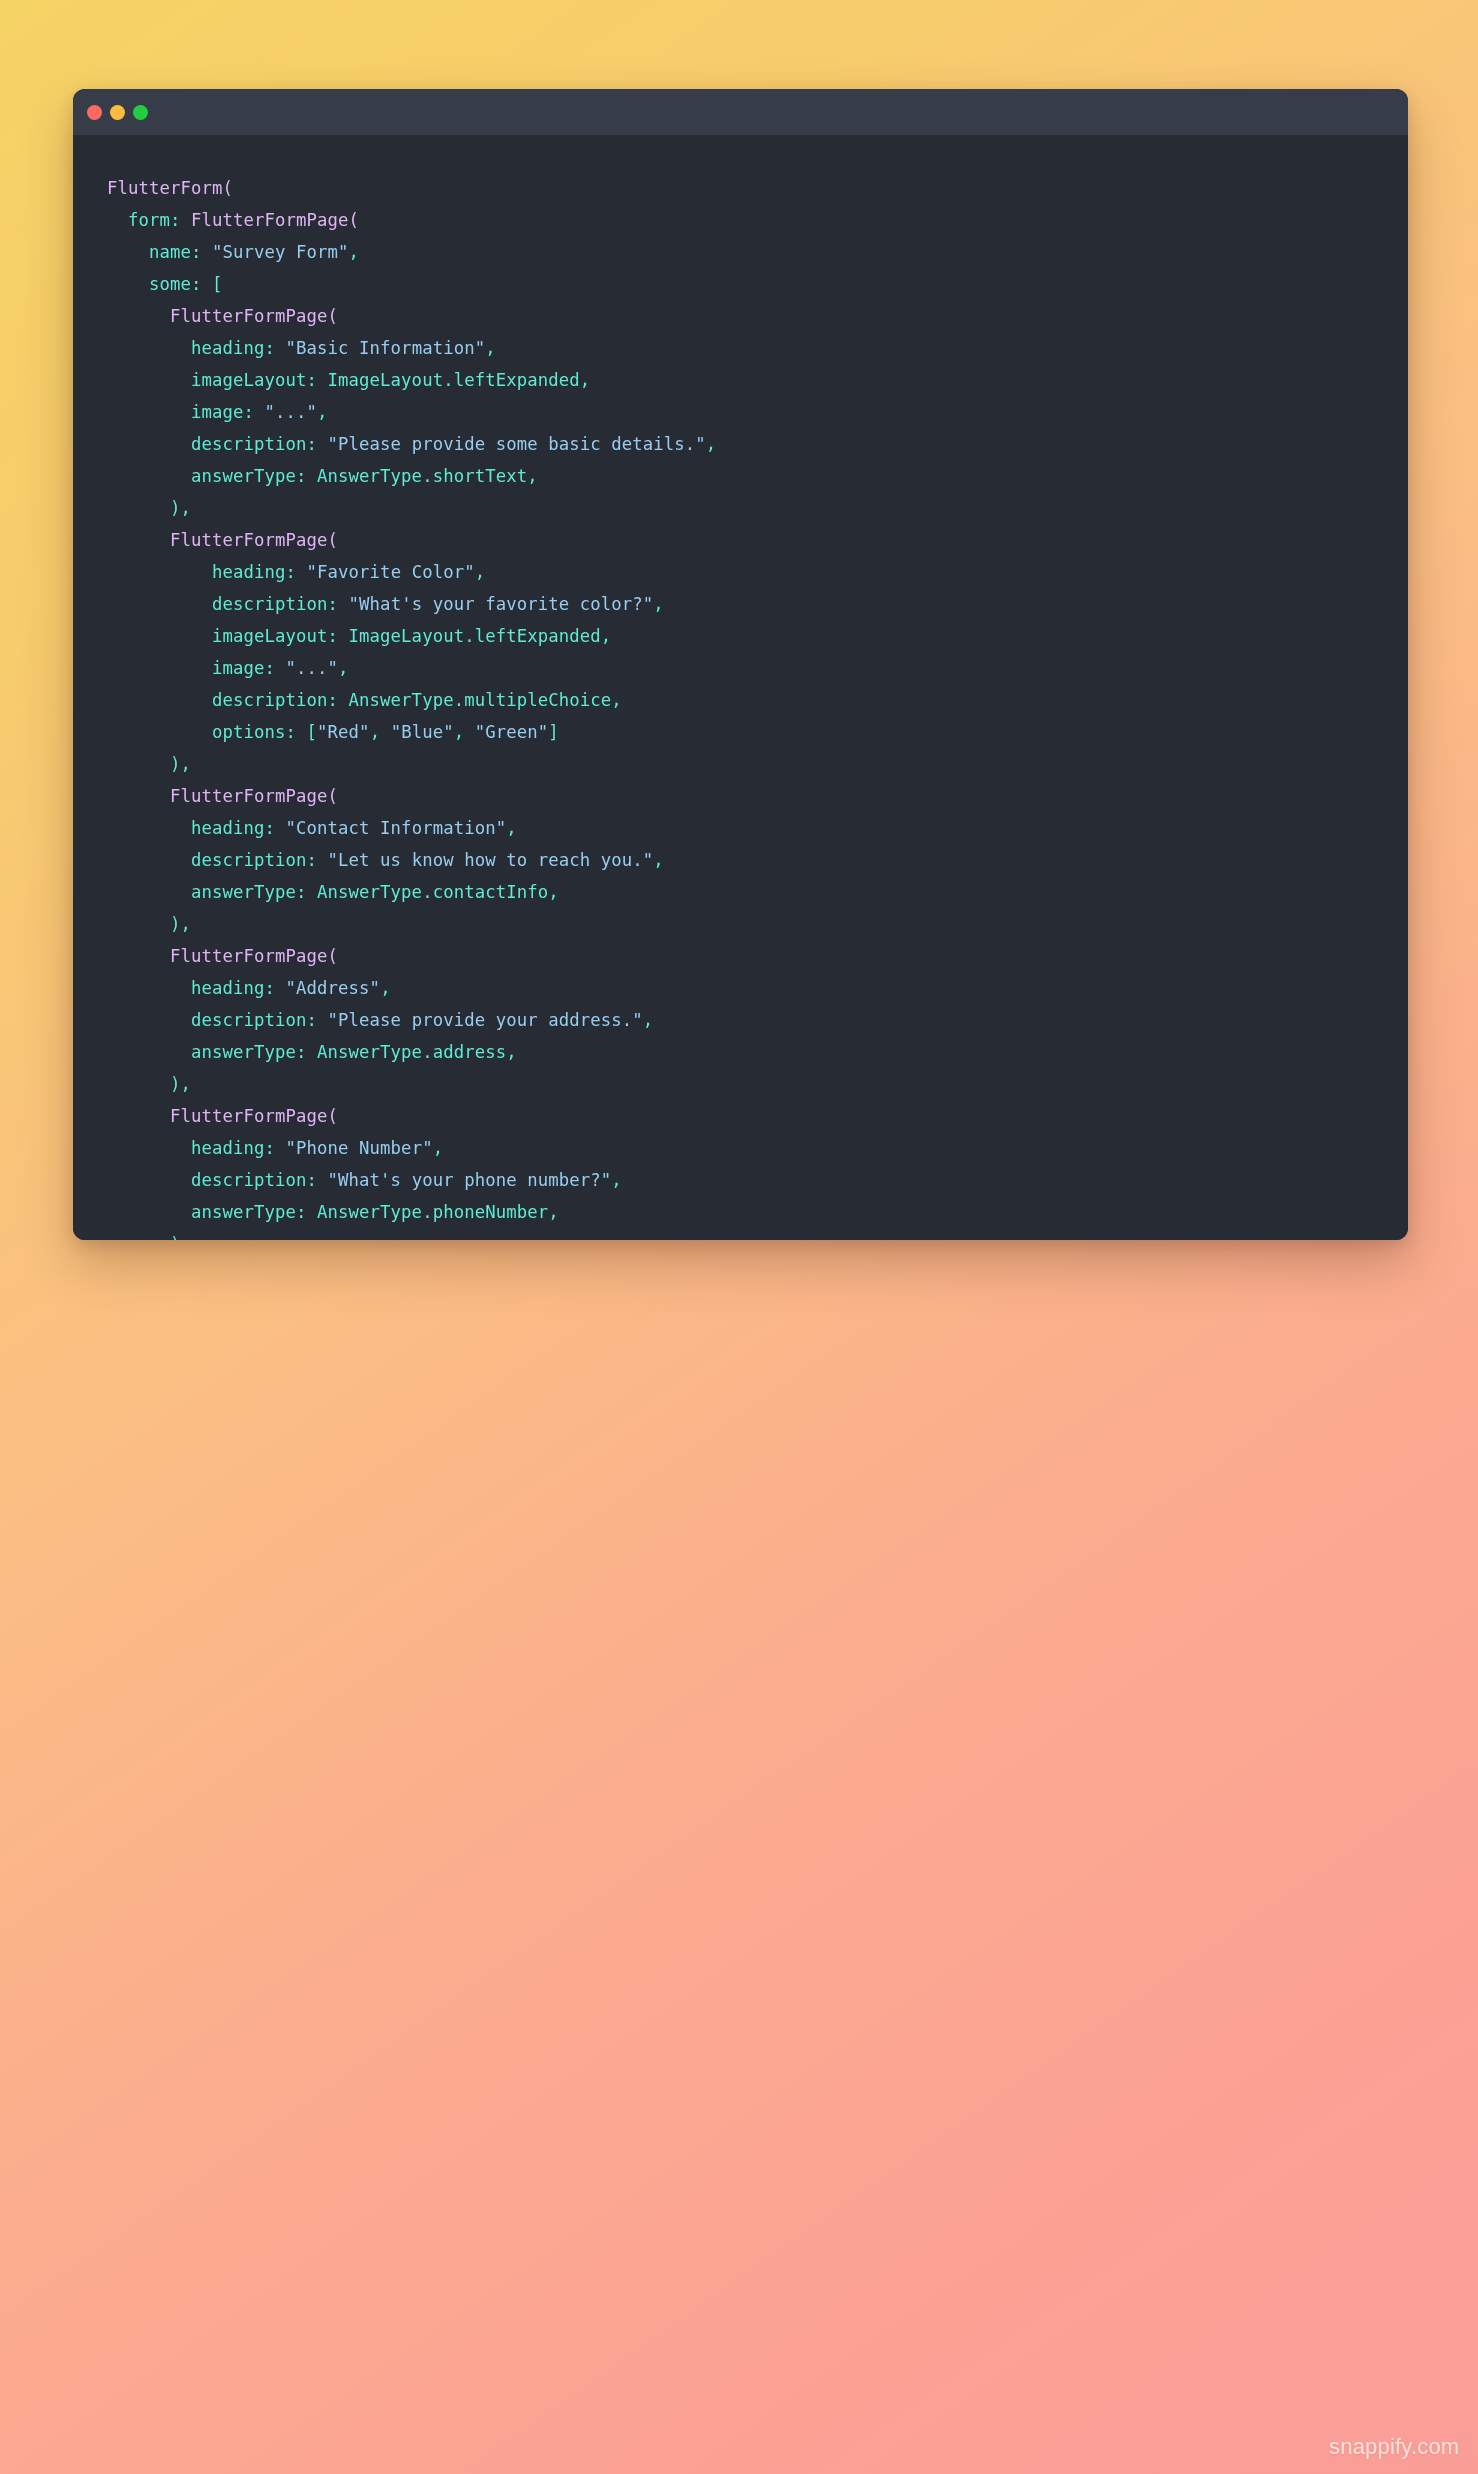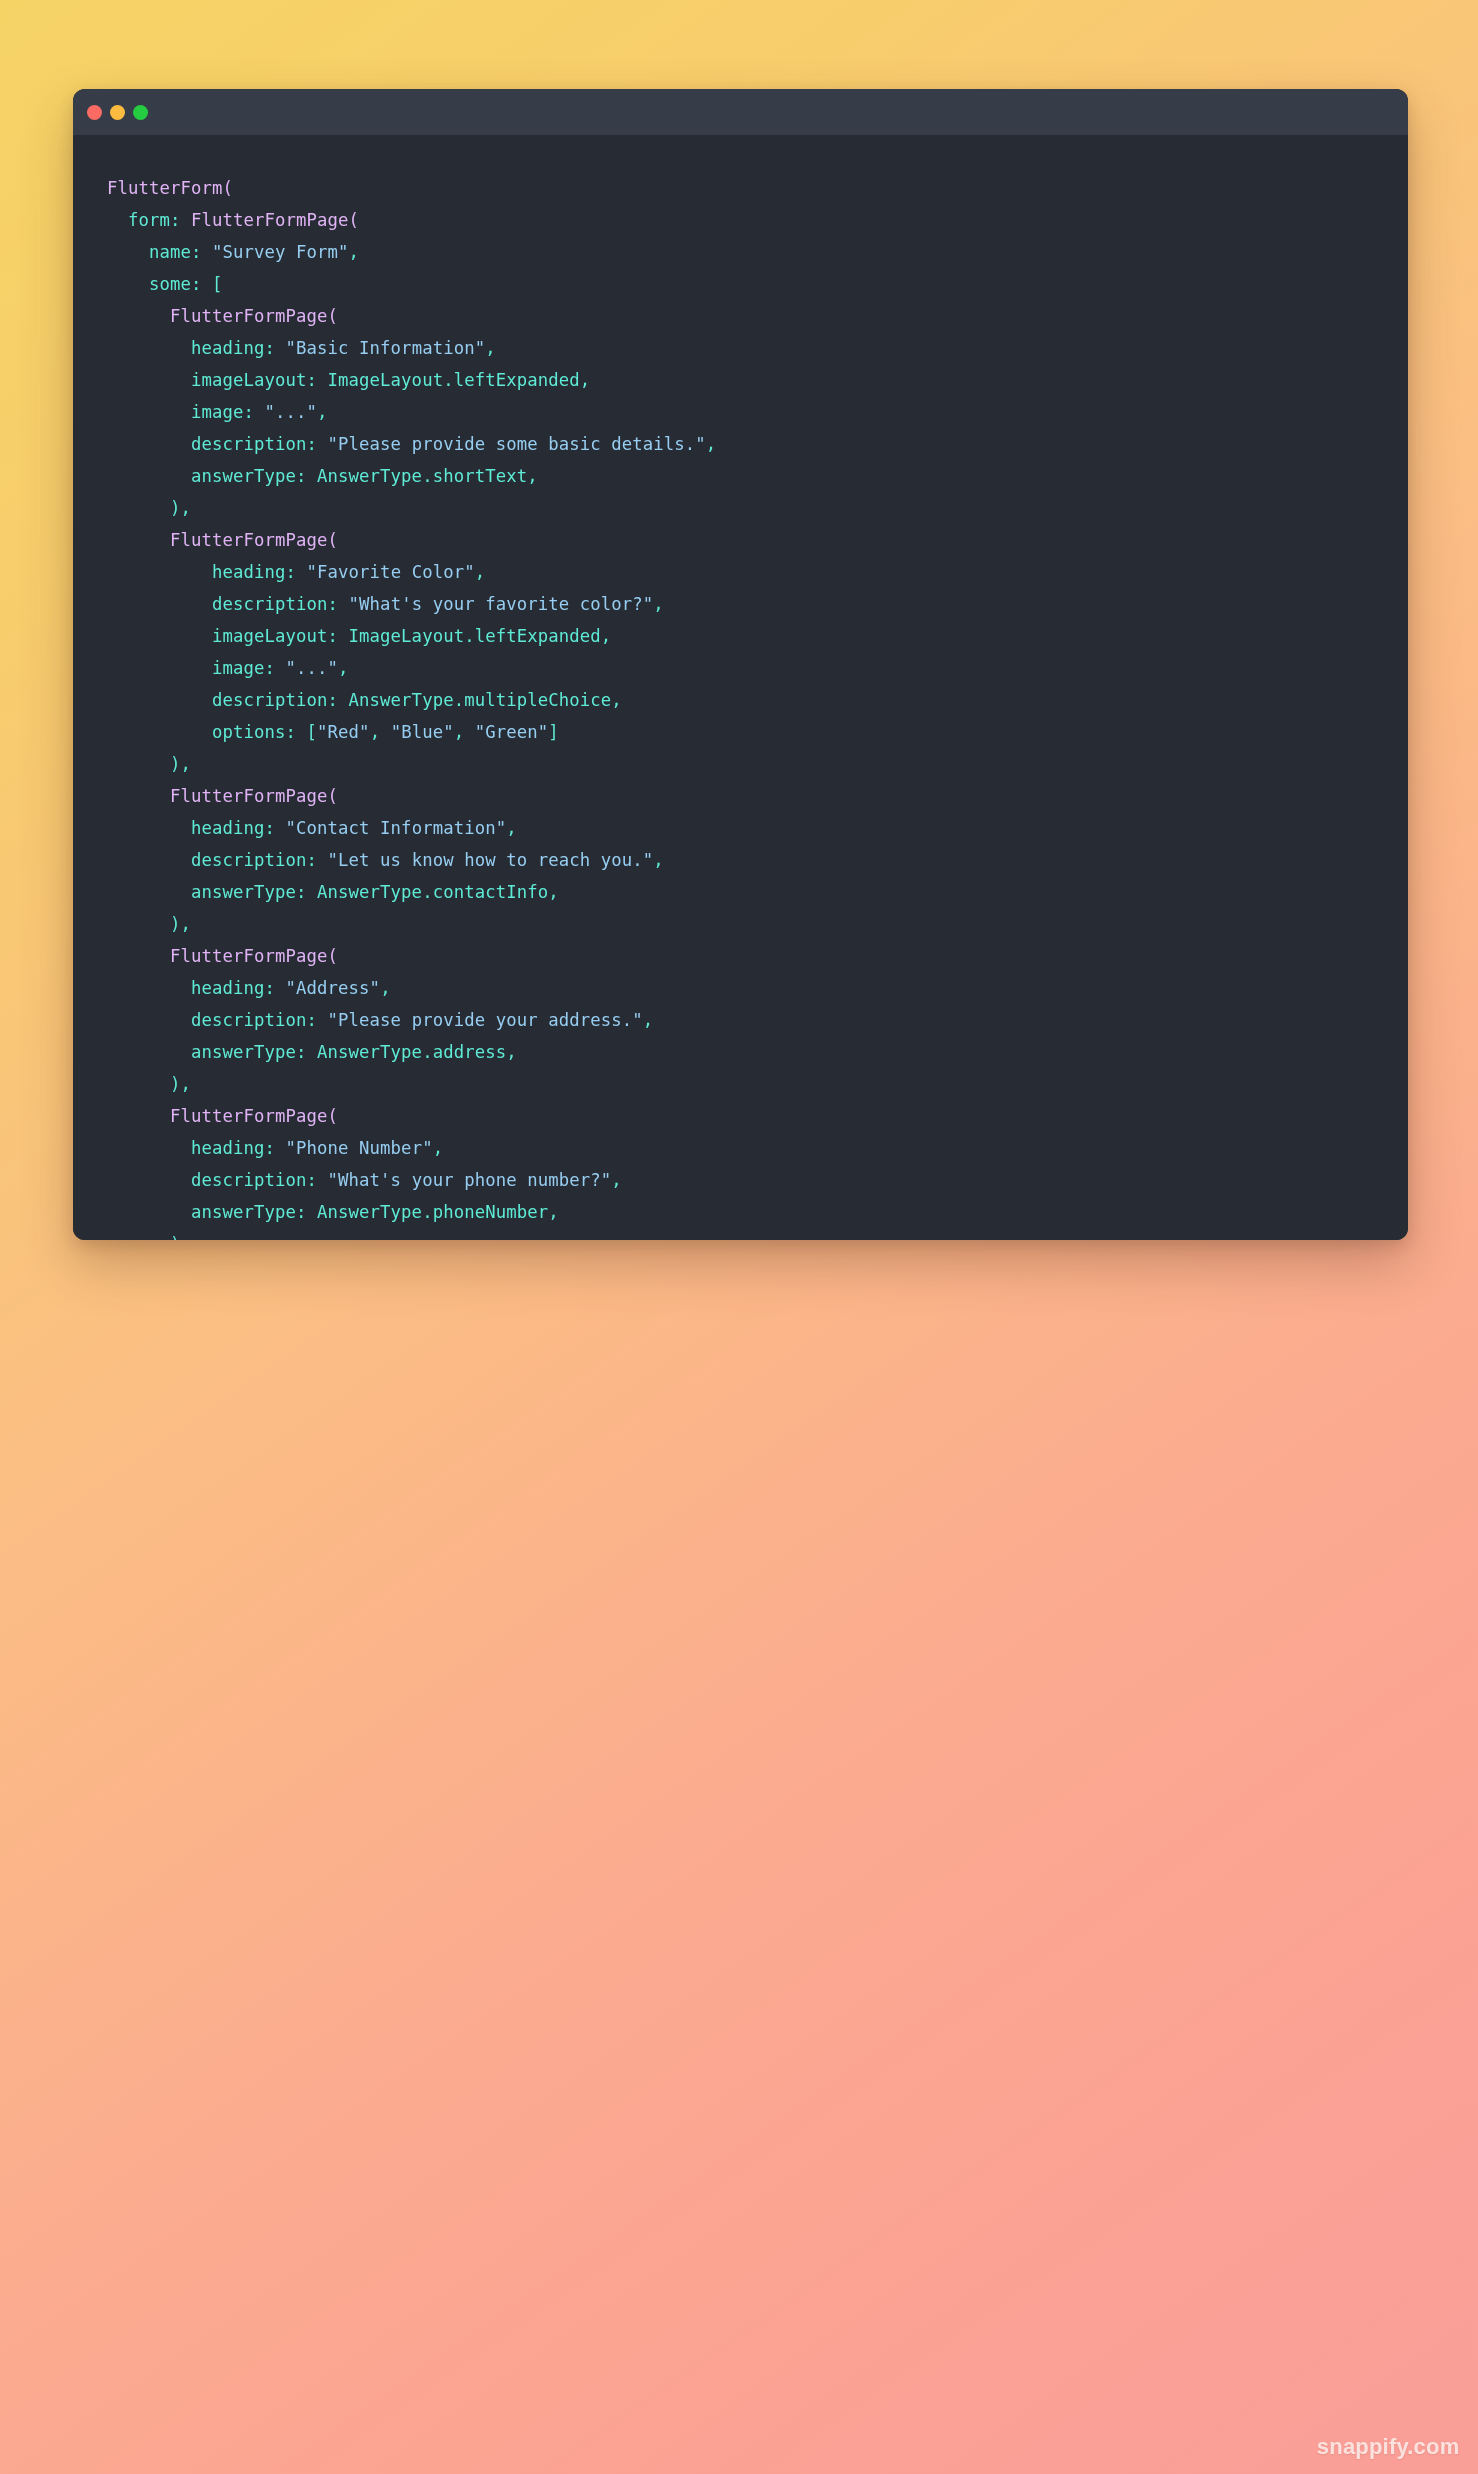--- a/index.html
+++ b/index.html
@@ -56,21 +56,21 @@
   .cls  { color:#e0b3f5; }   
   .str  { color:#96cdf0; }   
   .pl   { color:#b9c0cb; }   
 
   
   #watermark {
     position:absolute;
     right:18.6px; bottom:15px;
     font-family:"Liberation Sans", sans-serif;
     font-size:22px;
-    font-weight:bold;
+    font-weight:normal;
     color:rgba(255,255,255,0.72);
     letter-spacing:0.2px;
     text-shadow:0 0.8px 1.7px rgba(180,110,90,0.25);
   }
 </style>
 <style>.cls{color:#e0b3f5}.str{color:#96cdf0}.pl{color:#5eead4}</style></head>
 <body>
 
 <div id="code-window">
 

